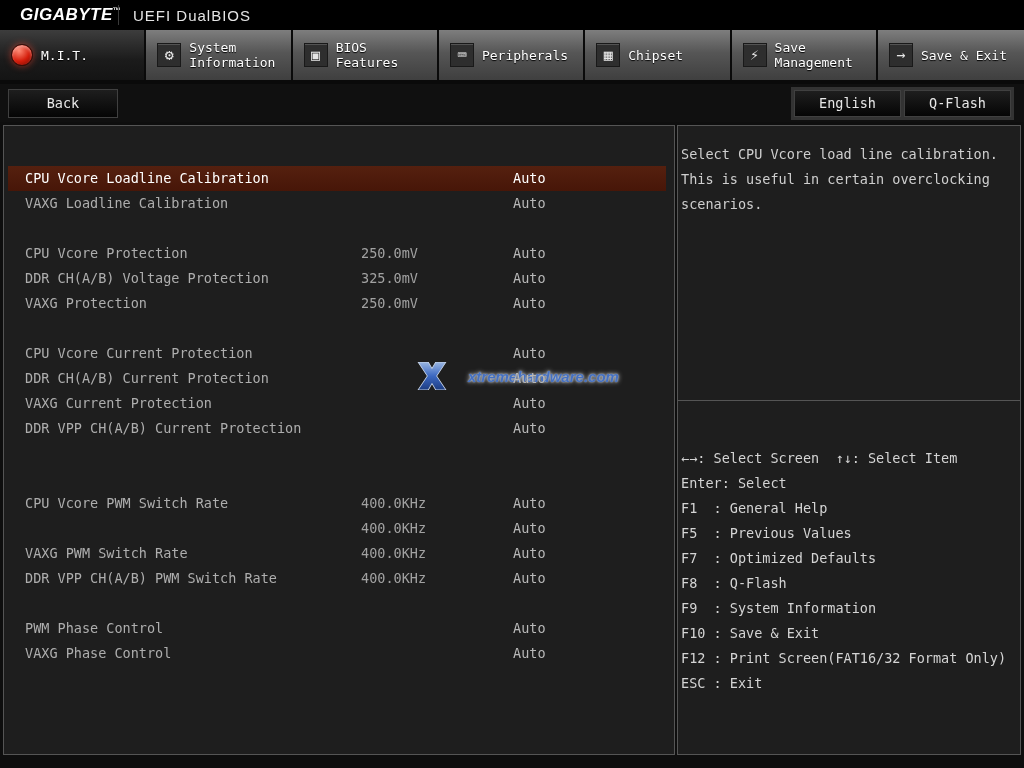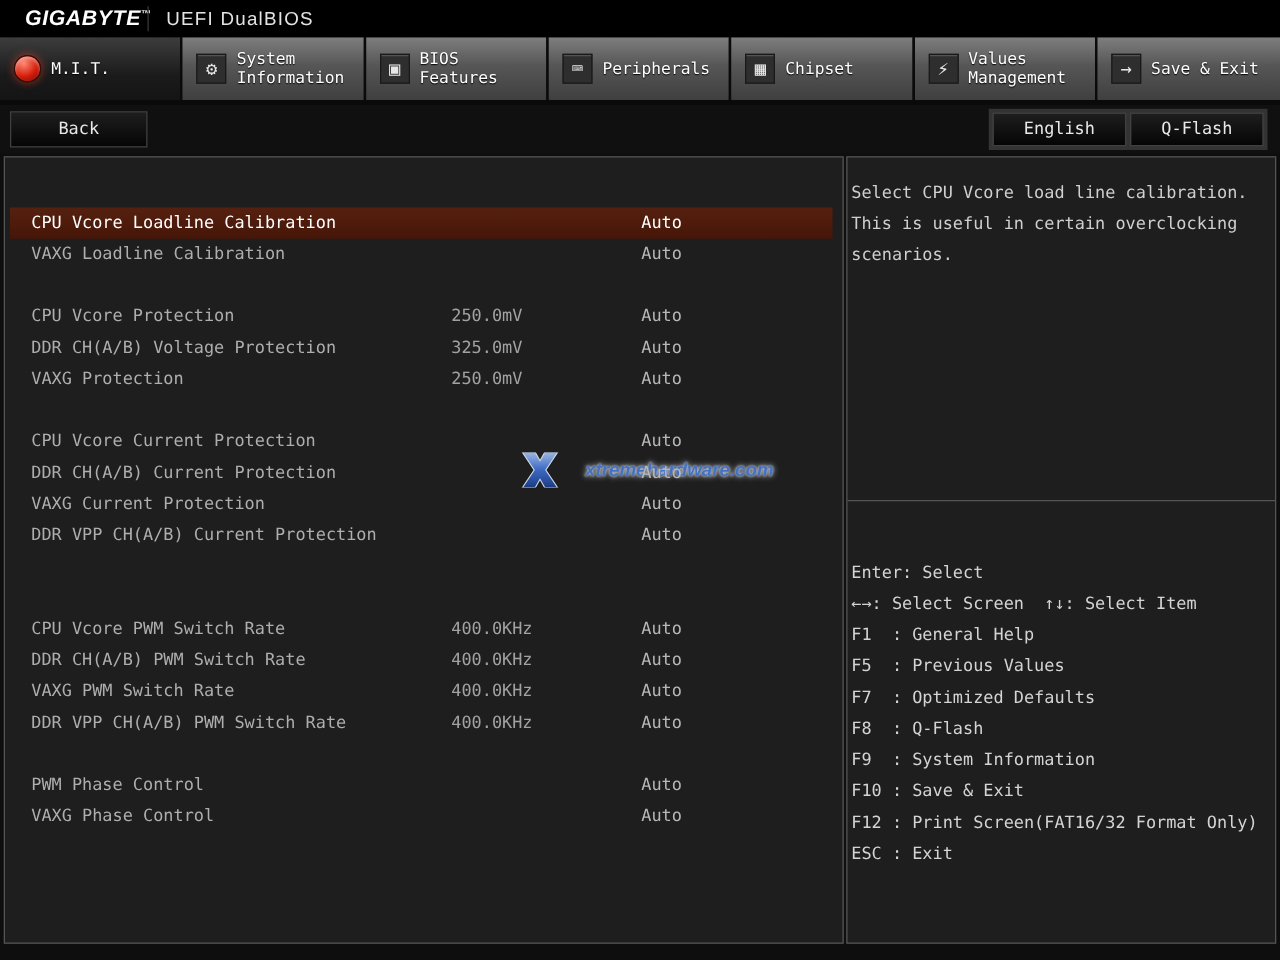--- a/index.html
+++ b/index.html
@@ -165,21 +165,21 @@
     <span class="tab-label">Peripherals</span>
   </div>
 
   <div class="tab">
     <span class="tab-icon">▦</span>
     <span class="tab-label">Chipset</span>
   </div>
 
   <div class="tab">
     <span class="tab-icon">⚡</span>
-    <span class="tab-label">Values Management</span>
+    <span class="tab-label">Save Management</span>
   </div>
 
   <div class="tab">
     <span class="tab-icon">→</span>
     <span class="tab-label">Save &amp; Exit</span>
   </div>
 </nav>
 
   <div class="subbar">
     <button class="btn back">Back</button>
@@ -246,21 +246,20 @@
   </div>
 <div class="spacer"></div>
         <div class="spacer"></div>
   <div class="row">
     <span class="lbl">CPU Vcore PWM Switch Rate</span>
     <span class="mid">400.0KHz</span>
     <span class="val">Auto</span>
   </div>
 
   <div class="row">
-    <span class="lbl">DDR CH(A/B) PWM Switch Rate</span>
     <span class="mid">400.0KHz</span>
     <span class="val">Auto</span>
   </div>
 
   <div class="row">
     <span class="lbl">VAXG PWM Switch Rate</span>
     <span class="mid">400.0KHz</span>
     <span class="val">Auto</span>
   </div>
 
@@ -282,22 +281,22 @@
     <span class="val">Auto</span>
   </div>
 </section>
     <aside class="right-col">
       <div class="help-panel" id="help">
           <div class="help-line">Select CPU Vcore load line calibration.</div>
           <div class="help-line">This is useful in certain overclocking</div>
           <div class="help-line">scenarios.</div>
         </div>
       <div class="keys-panel" id="keys">
+          <div class="key-line">←→: Select Screen  ↑↓: Select Item</div>
           <div class="key-line">Enter: Select</div>
-          <div class="key-line">←→: Select Screen  ↑↓: Select Item</div>
           <div class="key-line">F1  : General Help</div>
           <div class="key-line">F5  : Previous Values</div>
           <div class="key-line">F7  : Optimized Defaults</div>
           <div class="key-line">F8  : Q-Flash</div>
           <div class="key-line">F9  : System Information</div>
           <div class="key-line">F10 : Save &amp; Exit</div>
           <div class="key-line">F12 : Print Screen(FAT16/32 Format Only)</div>
           <div class="key-line">ESC : Exit</div>
         </div>
     </aside>

